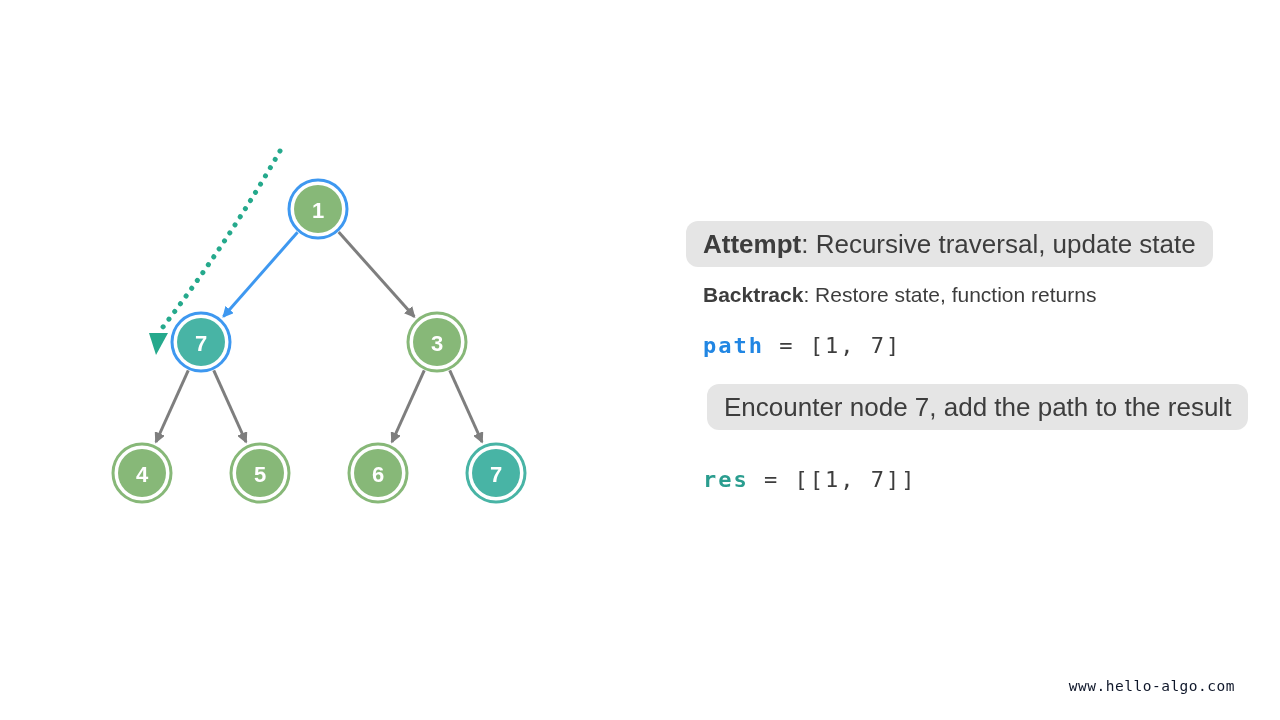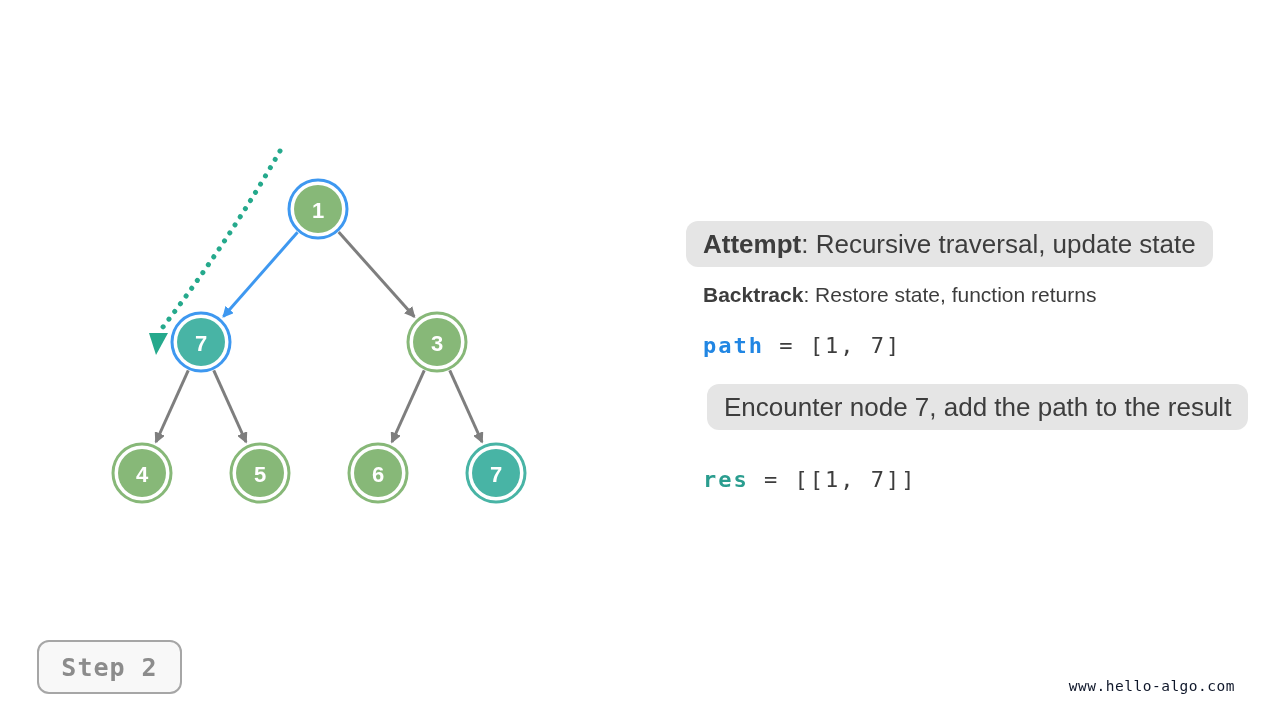--- a/index.html
+++ b/index.html
@@ -111,19 +111,16 @@
   </div>
 
   <div class="note-box" style="top:384px;margin-left:21px;">
     <span>Encounter node 7, add the path to the result</span>
   </div>
 
   <div class="code-line" style="top:448px;margin-top:18px;">
     <span class="code-var-res">res</span><span> = [[1, 7]]</span>
   </div>
 
-  <div class="step-badge">
-    <span>Step 2</span>
-  </div>
 
   <div class="watermark">www.hello-algo.com</div>
 
 </div>
 
 </body></html>

